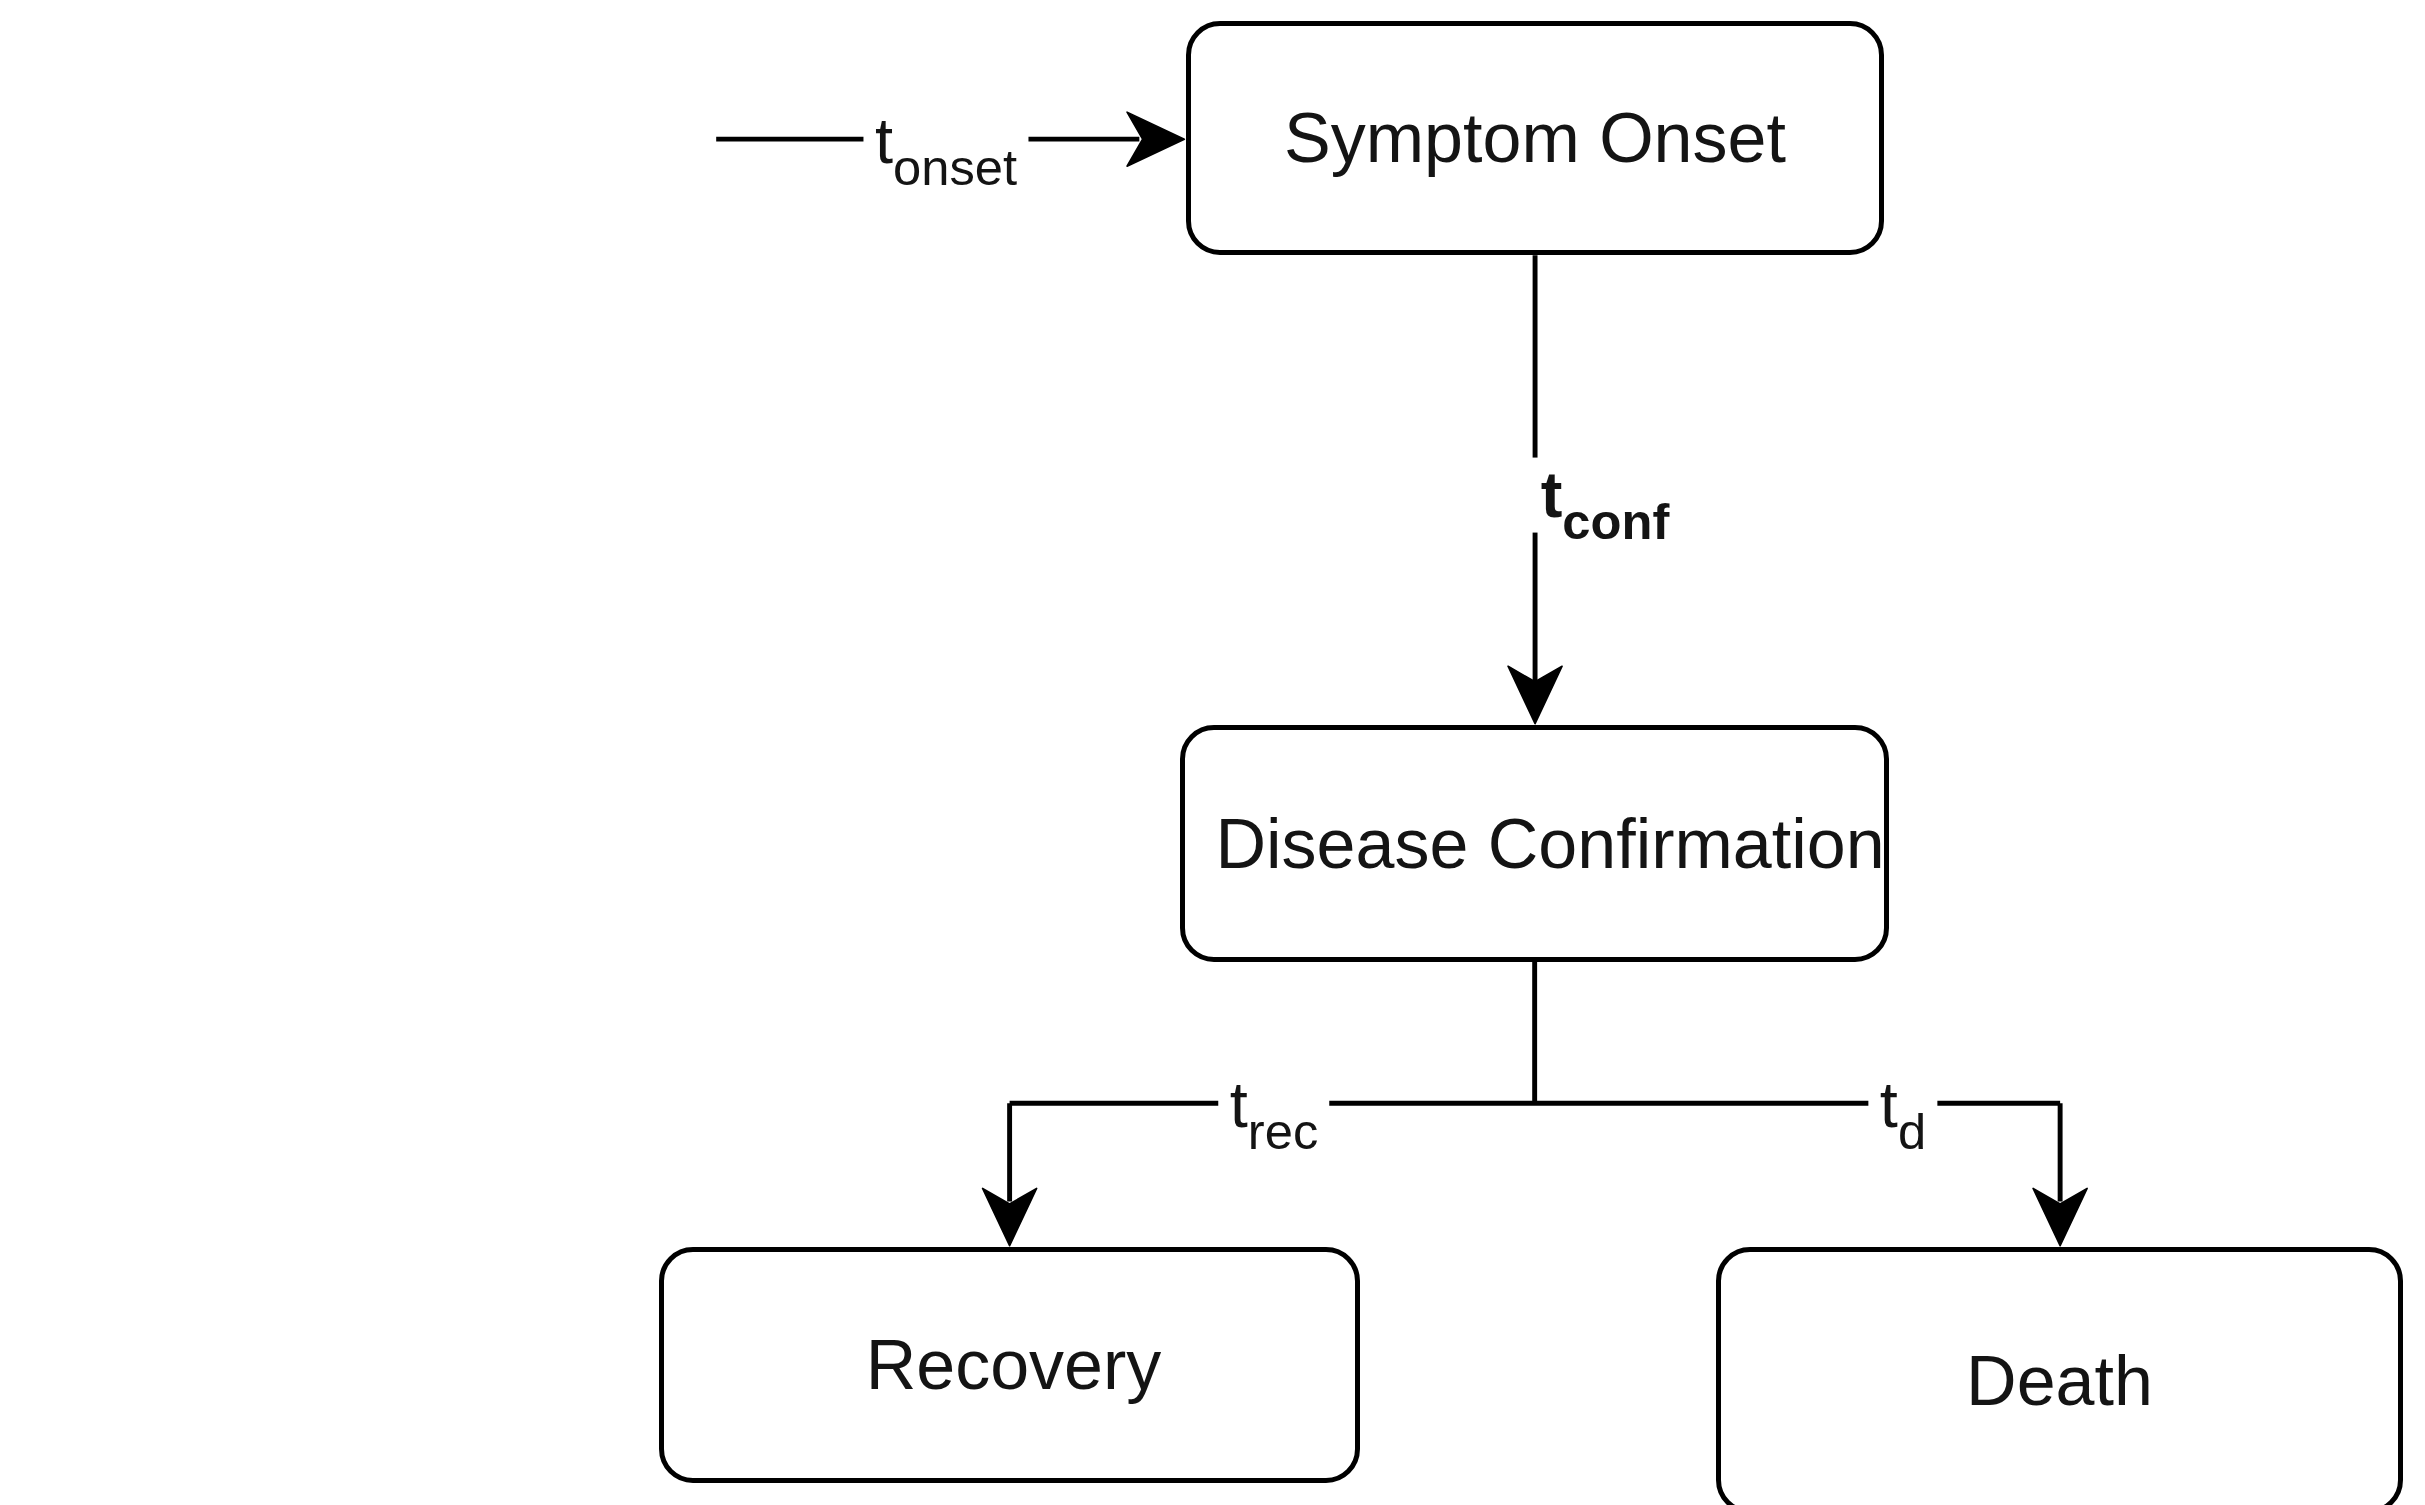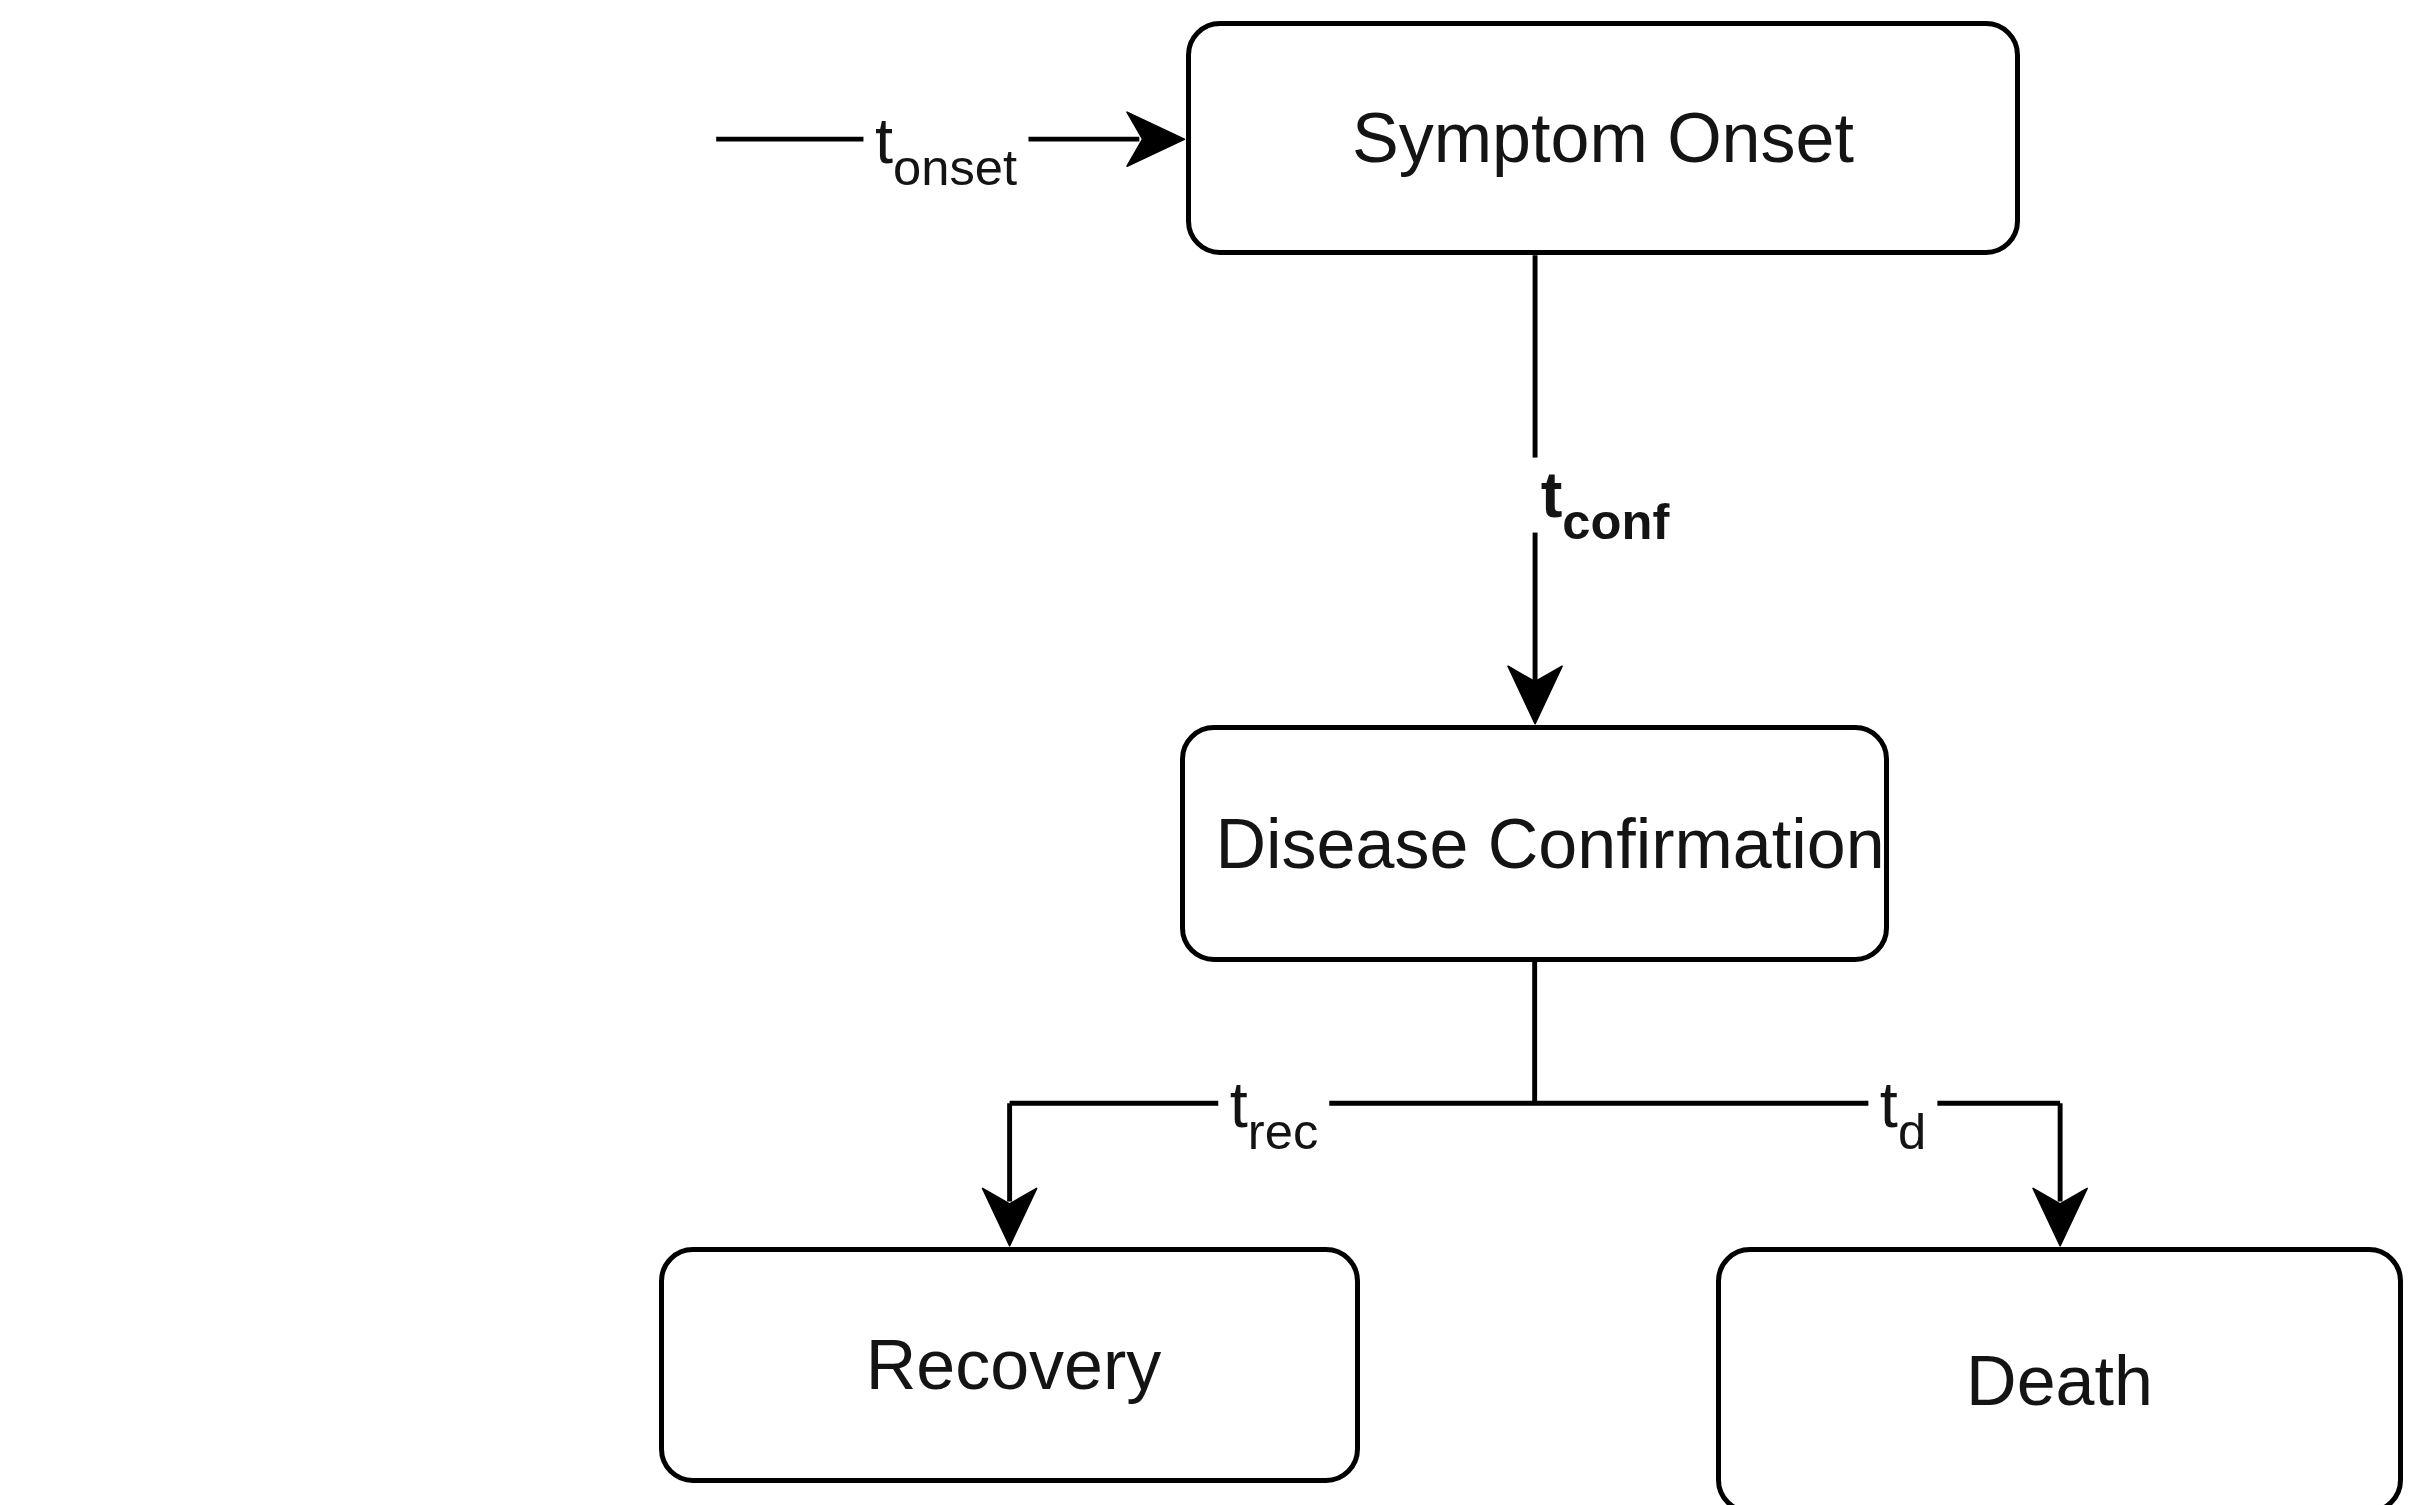--- a/index.html
+++ b/index.html
@@ -40,21 +40,21 @@
     border-radius: 34px;
     background: #ffffff;
     display: flex;
     align-items: center;
     justify-content: center;
     font-size: 70px;
     color: #141414;
     white-space: nowrap;
   }
   .n-exposure            { left: 24.6px;   top: 20.5px;   width: 692px; height: 235px; }
-  .n-symptom-onset       { left: 1186px; top: 21px;   width: 834px; height: 234px; }
+  .n-symptom-onset       { left: 1186px; top: 21px;   width: 698px; height: 234px; }
   .n-disease-confirmation{ left: 1180px; top: 725px;  width: 709px; height: 237px; padding-left: 31px; }
   .n-recovery            { left: 659px;  top: 1247px; width: 701px; height: 236px; padding-left: 8px; }
   .n-death               { left: 1716px; top: 1247px; width: 687px; height: 267px; }
 
   .edge-label {
     position: absolute;
     transform: translate(-50%, -50%);
     background: #ffffff;
     padding: 3.3px 11.5px;
     font-size: 65px;

